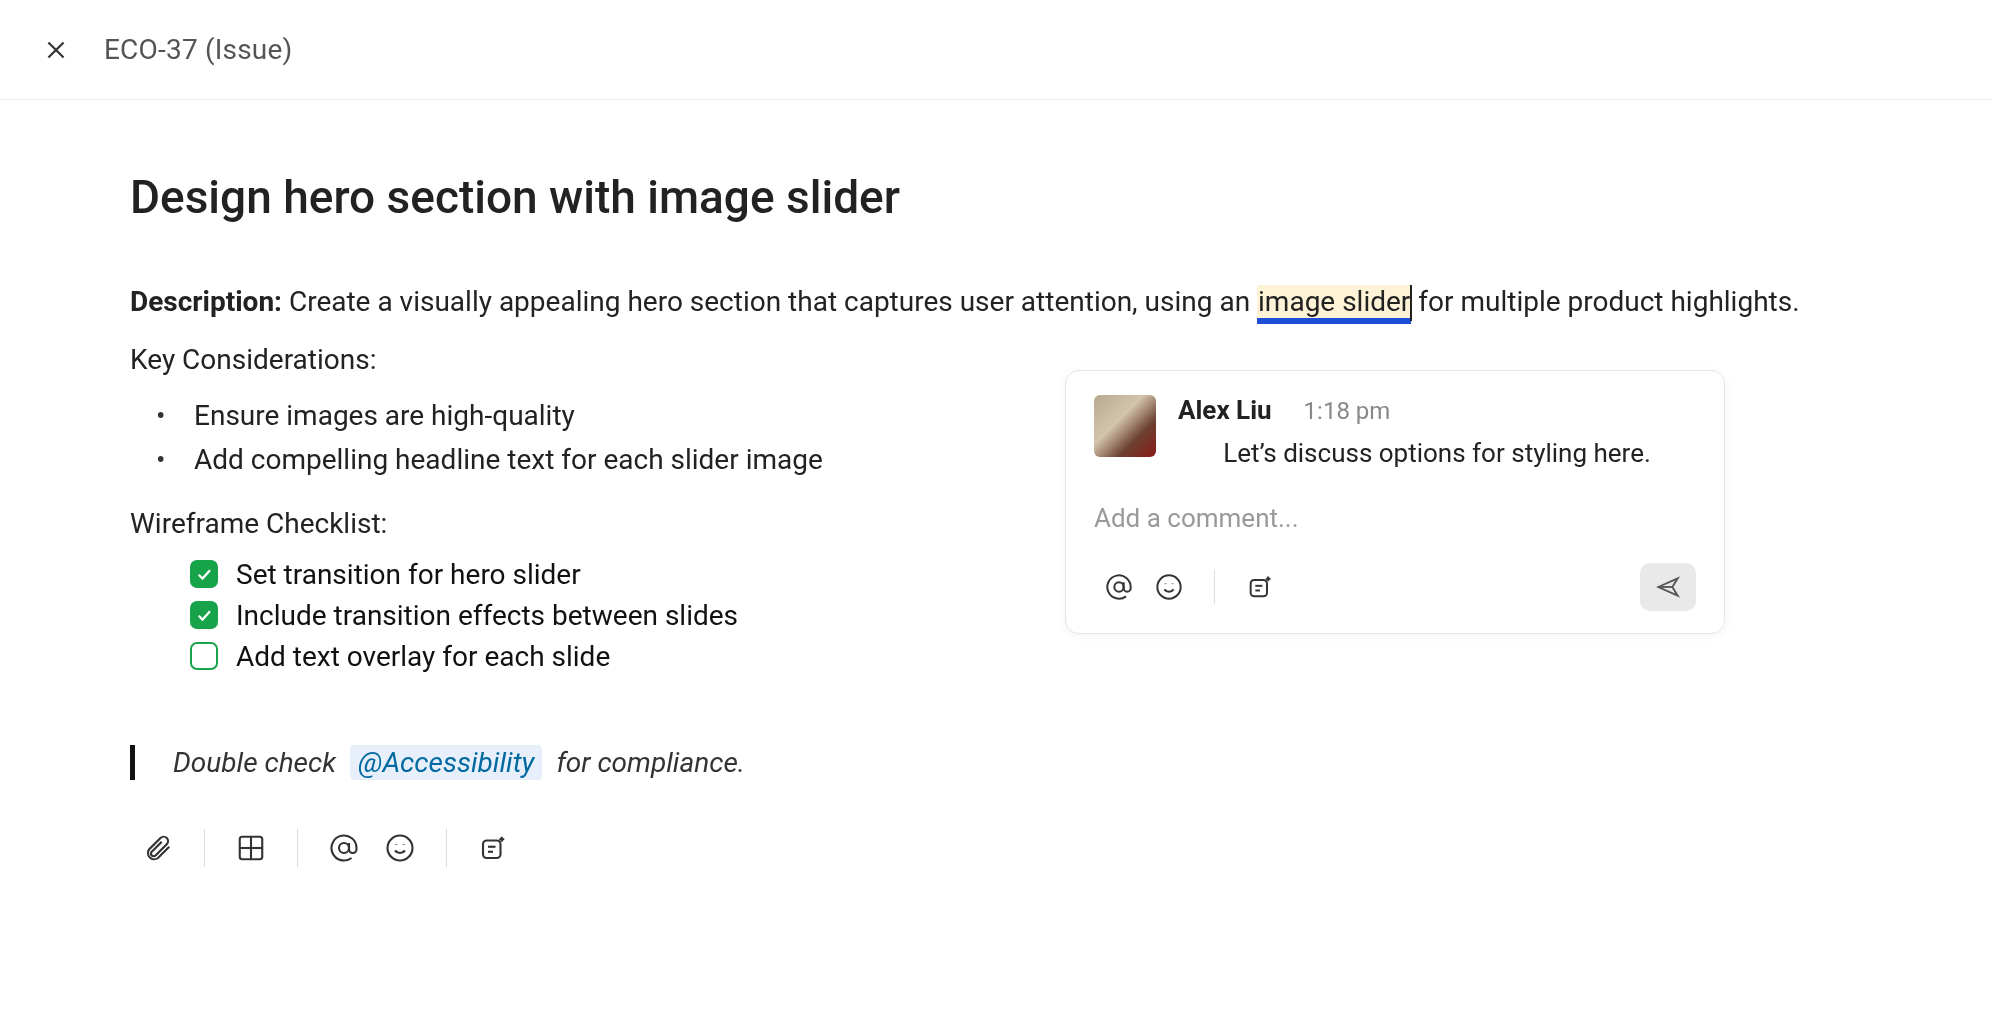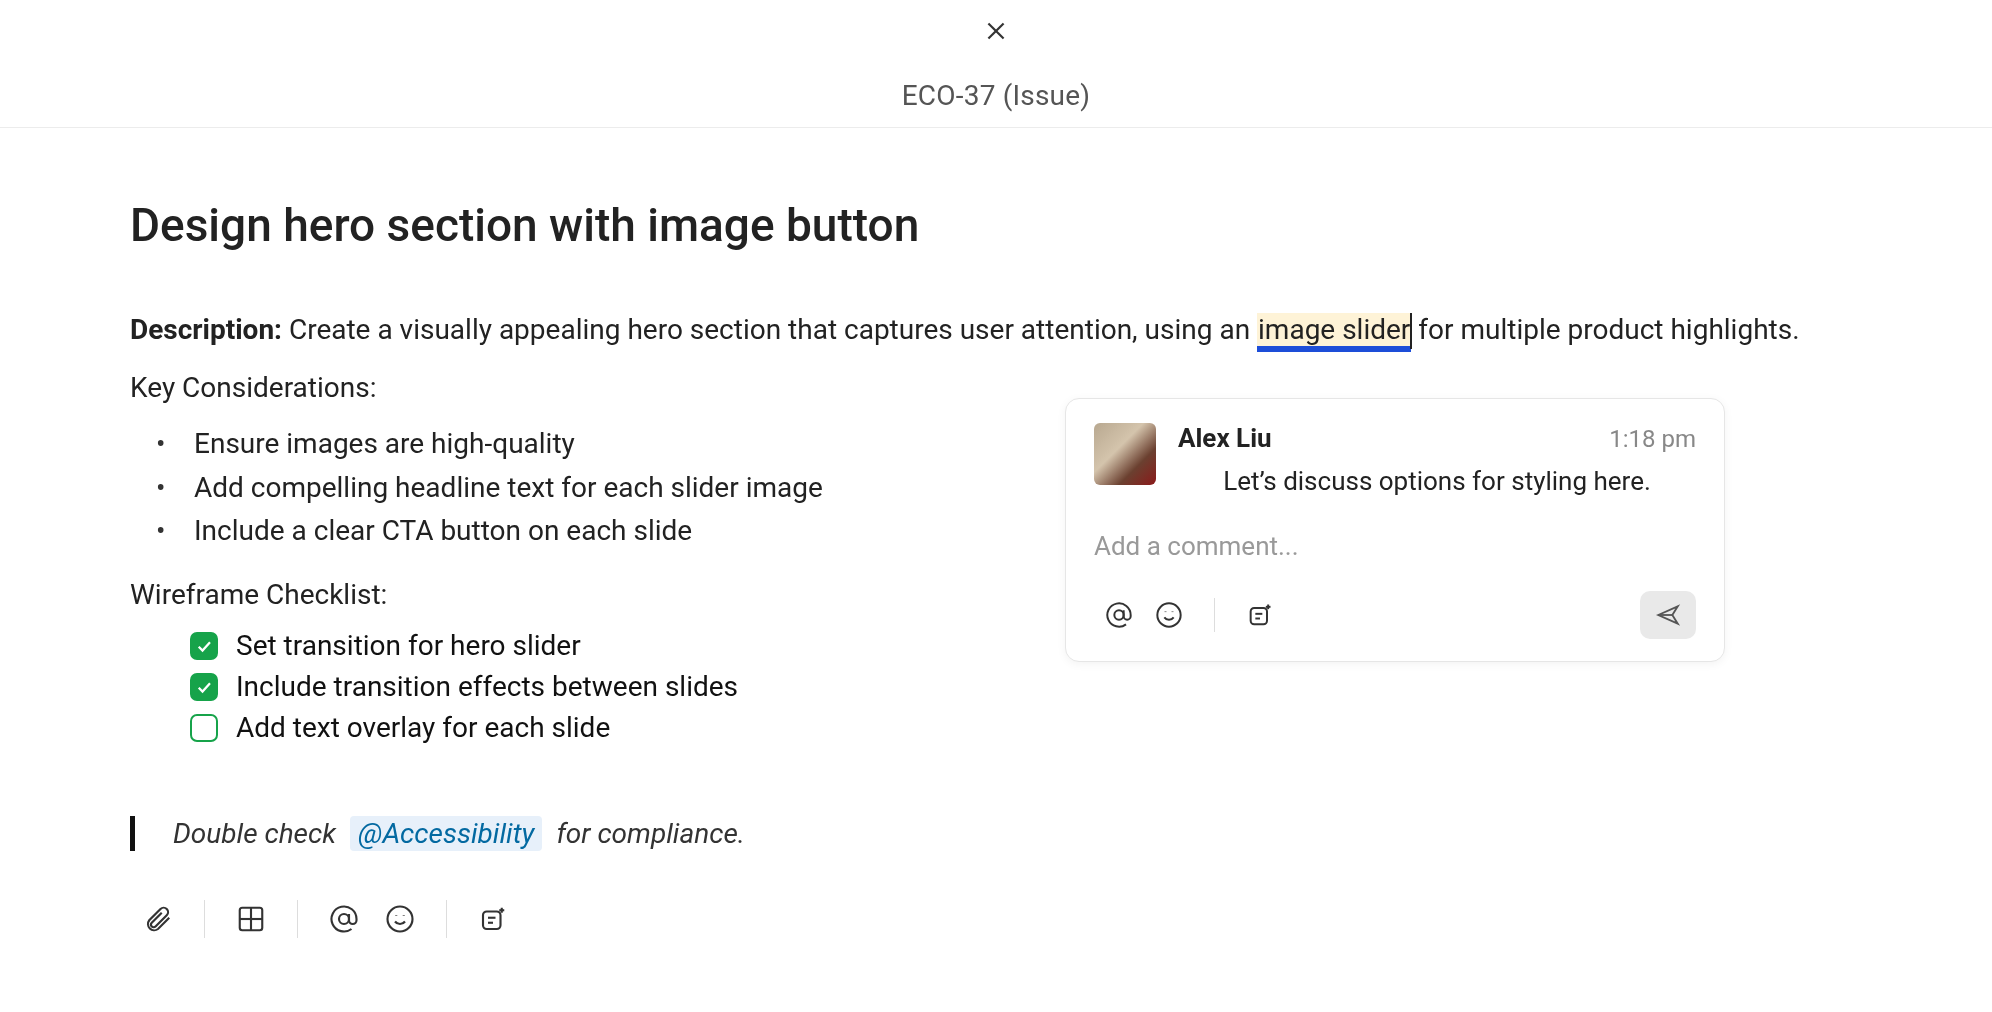--- a/index.html
+++ b/index.html
@@ -7,24 +7,23 @@
   body {
     font-family: -apple-system, BlinkMacSystemFont, "Segoe UI", Roboto, Helvetica, Arial, sans-serif;
     color: #111;
     background: #fff;
   }
 
   
   .header {
     display: flex;
     align-items: center;
-    padding: 15px 40px;
+    padding: 33px 40px;
     border-bottom: 1px solid #ececec;
     gap: 32px;
-    flex-direction: column;
   }
   .close-btn {
     width: 32px; height: 32px;
     display: flex; align-items: center; justify-content: center;
     cursor: pointer;
     color: #222;
   }
   .close-btn svg { width: 26px; height: 26px; stroke: #333; stroke-width: 2; }
   .issue-id {
     font-size: 28px;
@@ -180,23 +179,22 @@
   .avatar {
     width: 62px; height: 62px;
     border-radius: 6px;
     background: linear-gradient(135deg,#b8a890 0%, #d4c4ac 40%, #6b4030 70%, #8b1a1a 100%);
     flex-shrink: 0;
   }
   .comment-body { flex: 1; }
   .comment-meta {
     display: flex;
     align-items: baseline;
-    gap: 0;
+    gap: 32px;
     margin-bottom: 10px;
-    justify-content: space-between;
   }
   .comment-author { font-weight: 700; font-size: 26px; color: #222; }
   .comment-time { font-size: 24px; color: #888; }
   .comment-text { font-size: 26px; color: #222; line-height: 1.4; text-align: center; }
 
   .comment-input {
     margin-top: 30px;
     width: 100%;
     border: none;
     background:  transparent;
@@ -244,32 +242,31 @@
     <svg viewBox="0 0 24 24">
         <line x1="5" y1="5" x2="19" y2="19"></line>
         <line x1="19" y1="5" x2="5" y2="19"></line>
       </svg>
   </div>
   <div class="issue-id">ECO-37 (Issue)</div>
 </div>
 
 <div class="main">
 
-  <h1 class="title">Design hero section with image button</h1>
+  <h1 class="title">Design hero section with image slider</h1>
 
   <p class="desc-line">
     <span class="label">Description:</span><span> Create a visually appealing hero section that captures user attention, using an </span><span class="highlight">image slider</span><span> for multiple product highlights.</span>
   </p>
 
   <div class="section-heading">Key Considerations:</div>
 
   <ul class="bullets">
     <li>Ensure images are high-quality</li>
     <li>Add compelling headline text for each slider image</li>
-    <li>Include a clear CTA button on each slide</li>
   </ul>
 
   <div class="section-heading">Wireframe Checklist:</div>
 
   <div class="checklist">
     <div class="check-item">
       <div class="cbox checked">
         <svg viewBox="0 0 24 24">
             <polyline points="5 13 10 18 20 7"></polyline>
           </svg>

